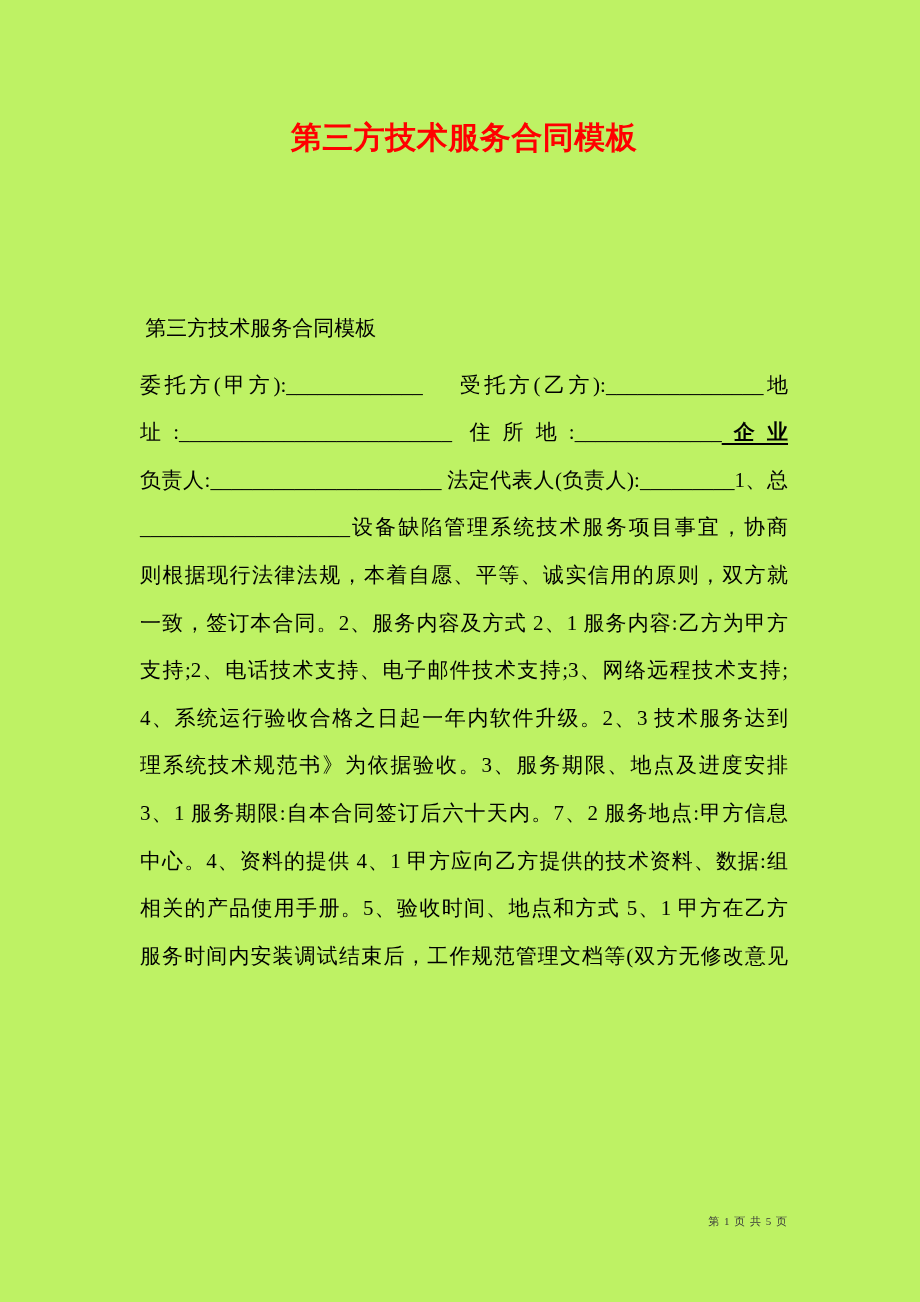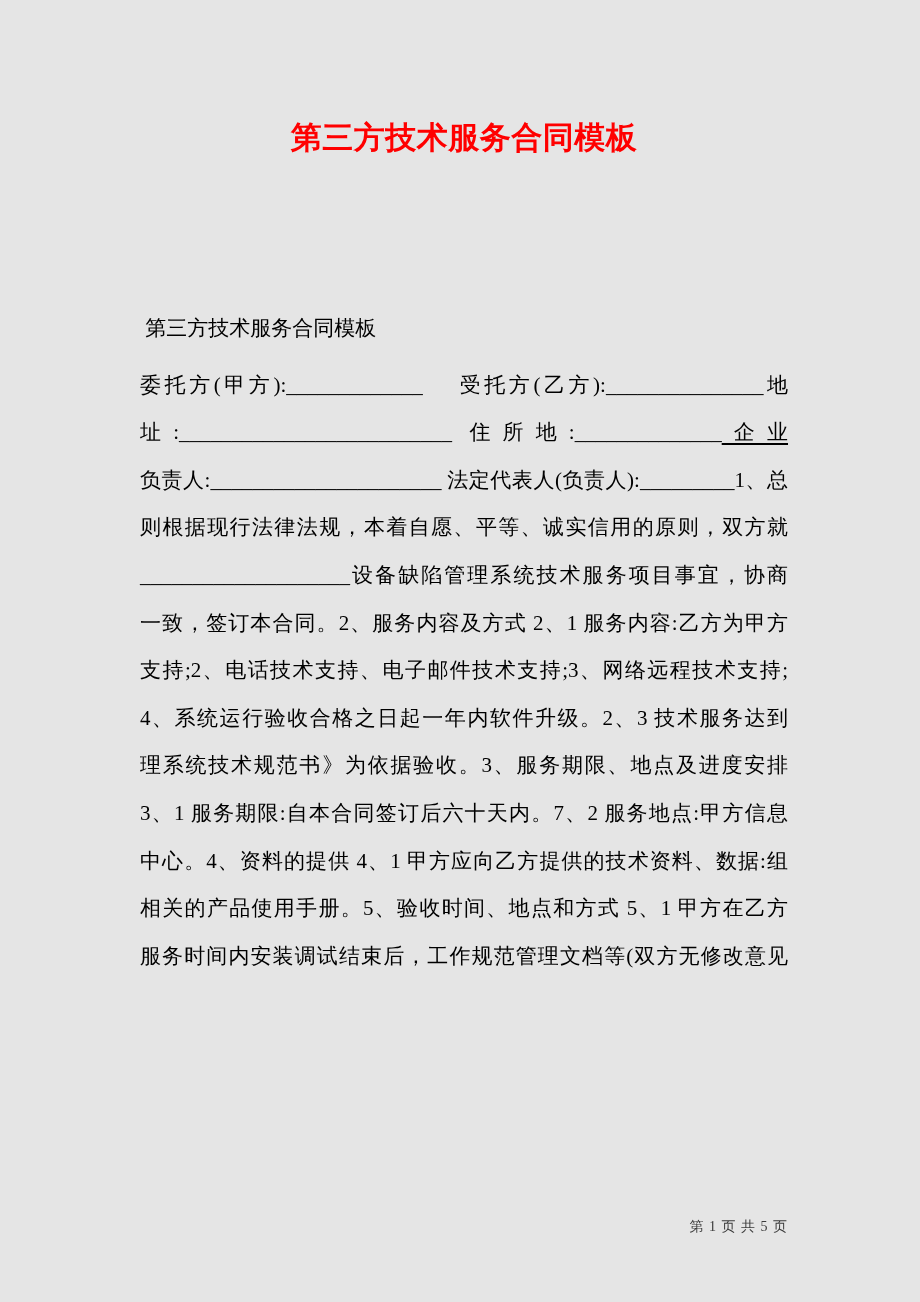--- a/index.html
+++ b/index.html
@@ -10,21 +10,21 @@
     font-family: "Liberation Serif", "DejaVu Serif", serif;
     color: #000000;
     position: relative;
     overflow: hidden;
   }
   .page {
     position: absolute;
     left: 0; top: 0;
     width: 920px;
     height: 1302px;
-    background: #e5e5e5;
+    background: #bef264;
   }
   .doc-title {
     position: absolute;
     top: 117px;
     left: 140px;
     width: 648px;
     text-align: center;
     font-size: 31px;
     font-weight: bold;
     letter-spacing: 0.5px;
@@ -50,47 +50,48 @@
   .doc-line.just {
     text-align: justify;
     text-align-last: justify;
   }
   .doc-line.gap-before {
     margin-top: 9px;
   }
   .seg-underline {
     text-decoration: underline;
     text-underline-offset: 4px;
+    font-weight: bold;
   }
   .page-footer {
     position: absolute;
     top: 1202px;
     left: 140px;
     width: 648px;
     text-align: right;
-    font-size: 14px;
+    font-size: 11px;
     color: #3a3a3a;
     white-space: pre;
     letter-spacing: 1px;
   }
 </style>
 </head>
 <body>
 
 <div class="page">
 
   <h1 class="doc-title" style="color: rgb(255, 0, 0);">第三方技术服务合同模板</h1>
 
   <div class="doc-body" style="color: rgb(0, 0, 0);">
       <div class="doc-line plain"><span> 第三方技术服务合同模板</span></div>
       <div class="doc-line just gap-before"><span>委托方(甲方):_____________　 受托方(乙方):_______________地</span></div>
       <div class="doc-line just"><span>址:__________________________ 住所地:______________</span><span class="seg-underline">企业</span></div>
       <div class="doc-line just"><span>负责人:______________________ 法定代表人(负责人):_________1、总</span></div>
+      <div class="doc-line just"><span>____________________设备缺陷管理系统技术服务项目事宜，协商</span></div>
       <div class="doc-line just"><span>则根据现行法律法规，本着自愿、平等、诚实信用的原则，双方就</span></div>
-      <div class="doc-line just"><span>____________________设备缺陷管理系统技术服务项目事宜，协商</span></div>
       <div class="doc-line just"><span>一致，签订本合同。2、服务内容及方式 2、1 服务内容:乙方为甲方</span></div>
       <div class="doc-line just"><span>支持;2、电话技术支持、电子邮件技术支持;3、网络远程技术支持;</span></div>
       <div class="doc-line just"><span>4、系统运行验收合格之日起一年内软件升级。2、3 技术服务达到</span></div>
       <div class="doc-line just"><span>理系统技术规范书》为依据验收。3、服务期限、地点及进度安排</span></div>
       <div class="doc-line just"><span>3、1 服务期限:自本合同签订后六十天内。7、2 服务地点:甲方信息</span></div>
       <div class="doc-line just"><span>中心。4、资料的提供 4、1 甲方应向乙方提供的技术资料、数据:组</span></div>
       <div class="doc-line just"><span>相关的产品使用手册。5、验收时间、地点和方式 5、1 甲方在乙方</span></div>
       <div class="doc-line just"><span>服务时间内安装调试结束后，工作规范管理文档等(双方无修改意见</span></div>
     </div>
 

